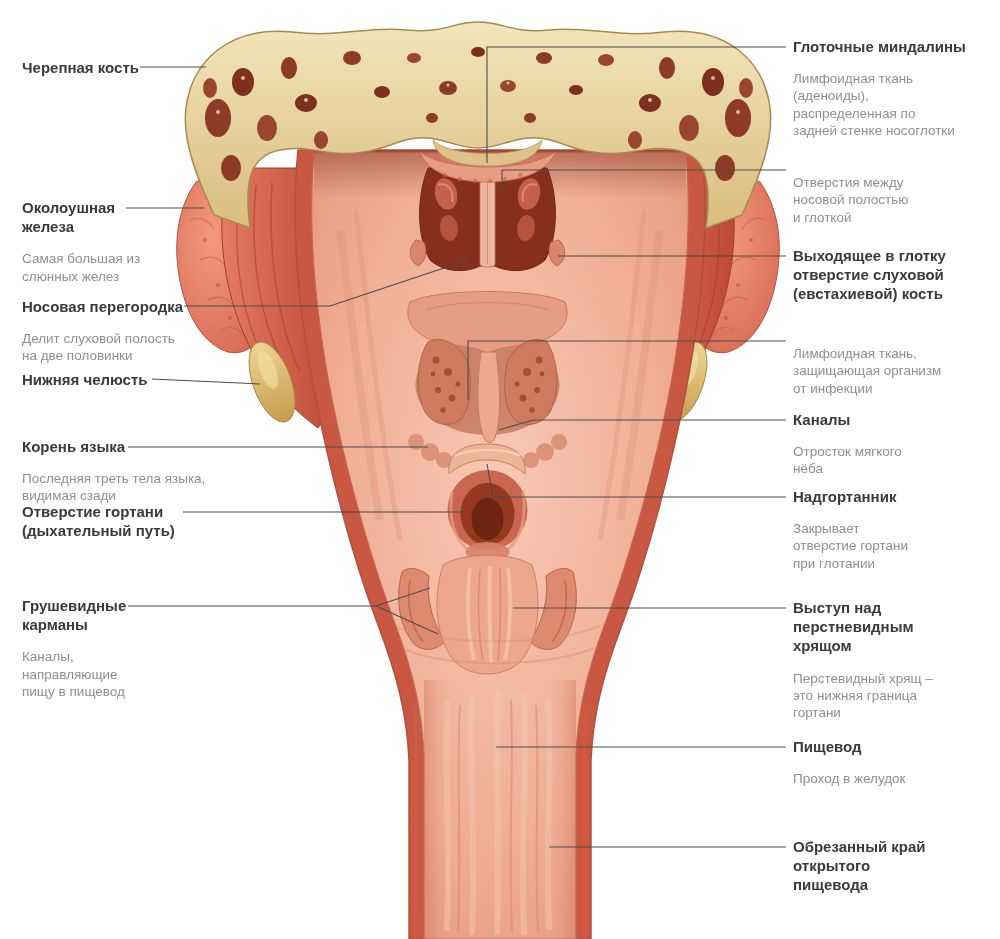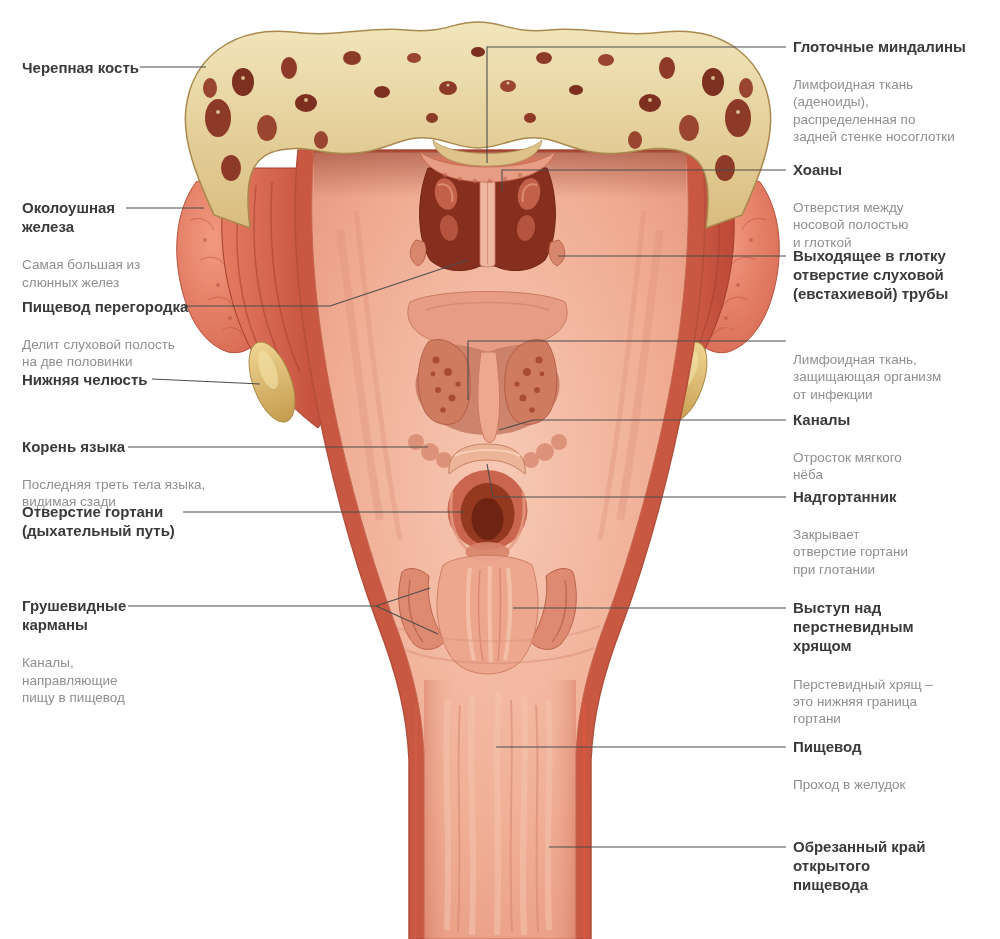--- a/index.html
+++ b/index.html
@@ -3,21 +3,21 @@
 <meta charset="utf-8">
 <style>
   html,body{margin:0;padding:0;background:#ffffff;}
   .canvas{
     position:relative;width:1000px;height:939px;background:#ffffff;
     font-family:"Liberation Sans",sans-serif;overflow:hidden;
   }
   svg.layer{position:absolute;left:0;top:0;}
   .label{position:absolute;line-height:1.28;}
   .label .title{font-size:15px;font-weight:bold;color:#3a3a3a;white-space:pre-line;}
-  .label .desc{font-size:13.5px;color:#8f8f8f;white-space:pre-line;margin-top:20px;}
+  .label .desc{font-size:13.5px;color:#8f8f8f;white-space:pre-line;margin-top:14px;}
   .label.left{left:22px;width:192px;}
   .label.right{left:793px;width:198px;}
 </style>
 </head>
 <body>
 
 <div class="canvas">
 
   <svg class="layer" width="1000" height="939" viewBox="0 0 1000 939">
     <defs>
@@ -302,21 +302,21 @@
     <div class="title">Черепная кость</div>
     <div class="desc"></div>
   </div>
   <div class="label left" style="top:198px">
     <div class="title">Околоушная
 железа</div>
     <div class="desc">Самая большая из
 слюнных желез</div>
   </div>
   <div class="label left" style="top:297px">
-    <div class="title">Пищевод перегородка</div>
+    <div class="title">Носовая перегородка</div>
     <div class="desc">Делит слуховой полость
 на две половинки</div>
   </div>
   <div class="label left" style="top:370px">
     <div class="title">Нижняя челюсть</div>
     <div class="desc"></div>
   </div>
   <div class="label left" style="top:437px">
     <div class="title">Корень языка</div>
     <div class="desc">Последняя треть тела языка,
@@ -336,29 +336,28 @@
   </div>
 
   <div class="label right" style="top:37px">
     <div class="title">Глоточные миндалины</div>
     <div class="desc">Лимфоидная ткань
 (аденоиды),
 распределенная по
 задней стенке носоглотки</div>
   </div>
   <div class="label right" style="top:160px">
-    <div class="title">Хоаны</div>
     <div class="desc">Отверстия между
 носовой полостью
 и глоткой</div>
   </div>
   <div class="label right" style="top:246px">
     <div class="title">Выходящее в глотку
 отверстие слуховой
-(евстахиевой) трубы</div>
+(евстахиевой) кость</div>
     <div class="desc"></div>
   </div>
   <div class="label right" style="top:331px">
     <div class="desc">Лимфоидная ткань,
 защищающая организм
 от инфекции</div>
   </div>
   <div class="label right" style="top:410px">
     <div class="title">Каналы</div>
     <div class="desc">Отросток мягкого

